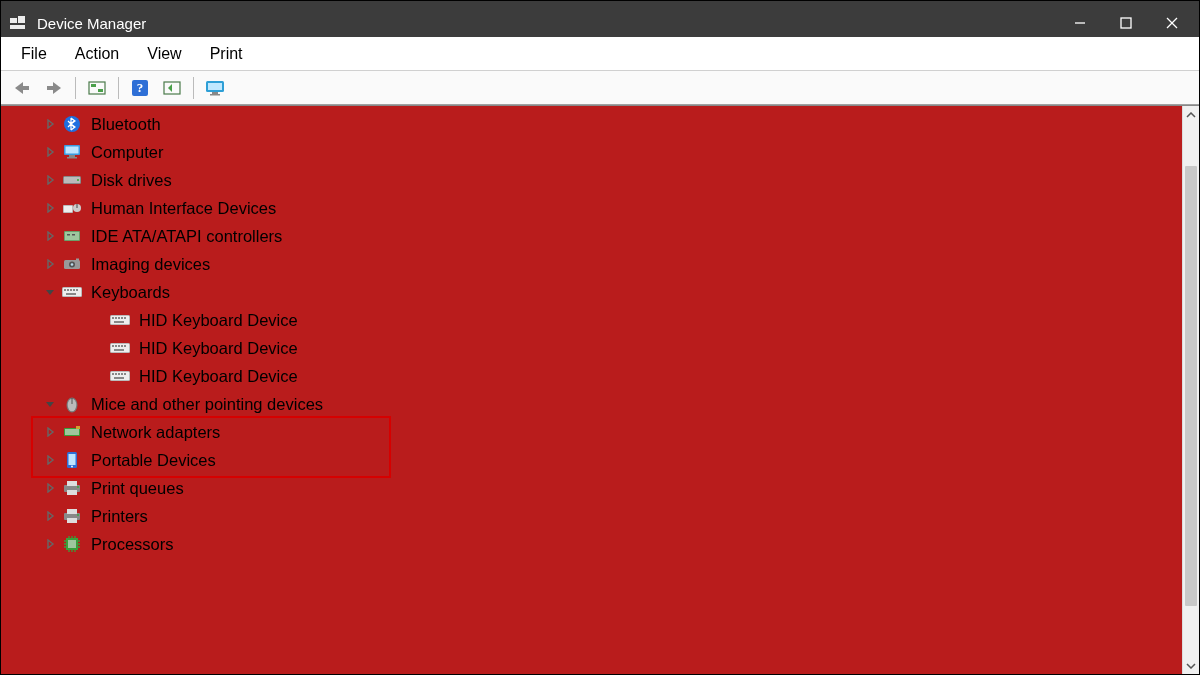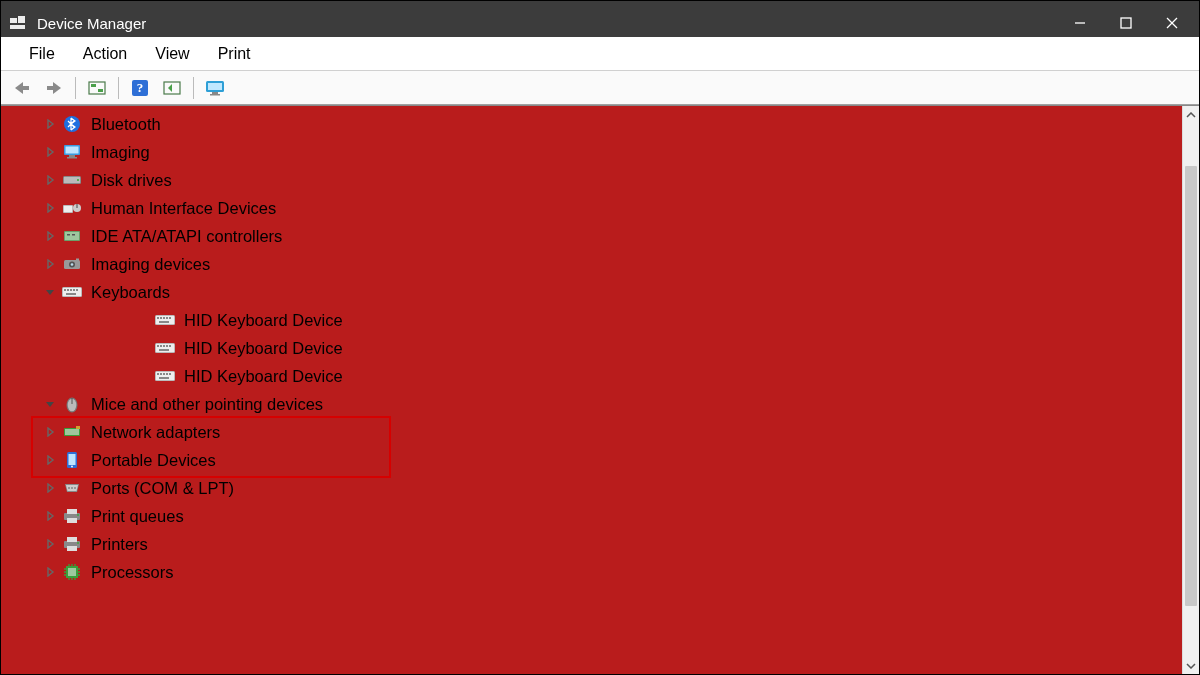--- a/index.html
+++ b/index.html
@@ -35,21 +35,21 @@
   .win-btn {
     width: 46px; height: 36px;
     display: flex; align-items: center; justify-content: center;
     color: #fff;
   }
   
   .menubar {
     height: 34px;
     display: flex;
     align-items: center;
-    padding: 0 14px;
+    padding: 0 6px;
     border-bottom: 1px solid #d0d0d0;
     background: #fff;
     font-size: 16px;
   }
   .menu-item { padding: 4px 14px; }
   
   .toolbar {
     height: 34px;
     display: flex;
     align-items: center;
@@ -119,21 +119,21 @@
     display: inline-flex; align-items: center; justify-content: center;
     margin-right: 8px;
   }
   .row .label { font-size: 16.5px; color: #000; }
   .highlight-box {
     position: absolute;
     border: 2.5px solid #d60000;
     pointer-events: none;
   }
   .indent-0 { padding-left: 40px; }
-  .indent-1 { padding-left: 88px; margin-left: 45px; }
+  .indent-1 { padding-left: 88px; }
 </style>
 </head>
 <body>
 
 <div class="titlebar">
   <span class="app-icon">
     <svg width="16" height="14" viewBox="0 0 16 14">
       <rect x="0" y="2" width="7" height="5" fill="#fff" opacity="0.9"></rect>
       <rect x="8" y="0" width="7" height="7" fill="#fff" opacity="0.9"></rect>
       <rect x="0" y="9" width="15" height="4" fill="#fff" opacity="0.9"></rect>
@@ -236,21 +236,21 @@
           </svg>
         </span>
         <span class="dev-icon">
           <svg width="20" height="16" viewBox="0 0 20 16">
             <rect x="2" y="1" width="16" height="10" rx="1" fill="#3a9be0"></rect>
             <rect x="3.5" y="2.5" width="13" height="7" fill="#bde4ff"></rect>
             <rect x="7" y="11" width="6" height="2" fill="#888"></rect>
             <rect x="5" y="13" width="10" height="1.5" fill="#888"></rect>
           </svg>
         </span>
-        <span class="label">Imaging</span>
+        <span class="label">Computer</span>
       </div>
       <div class="row indent-0">
         <span class="expander">
           <svg width="10" height="10" viewBox="0 0 10 10">
             <path d="M3 1 L8 5 L3 9 Z" fill="none" stroke="#666" stroke-width="1.4"></path>
           </svg>
         </span>
         <span class="dev-icon">
           <svg width="20" height="14" viewBox="0 0 20 14">
             <rect x="1" y="3" width="18" height="8" rx="1.5" fill="#888"></rect>
@@ -421,37 +421,20 @@
           </svg>
         </span>
         <span class="dev-icon">
           <svg width="14" height="18" viewBox="0 0 14 18">
             <rect x="2" y="1" width="10" height="16" rx="1.5" fill="#2e6fd6"></rect>
             <rect x="3.5" y="3" width="7" height="11" fill="#bde4ff"></rect>
             <circle cx="7" cy="15.5" r="0.9" fill="#fff"></circle>
           </svg>
         </span>
         <span class="label">Portable Devices</span>
-      </div>
-      <div class="row indent-0">
-        <span class="expander">
-          <svg width="10" height="10" viewBox="0 0 10 10">
-            <path d="M3 1 L8 5 L3 9 Z" fill="none" stroke="#666" stroke-width="1.4"></path>
-          </svg>
-        </span>
-        <span class="dev-icon">
-          <svg width="20" height="14" viewBox="0 0 20 14">
-            <path d="M3 3 L17 3 L15 11 L5 11 Z" fill="#888"></path>
-            <path d="M4 4 L16 4 L14.5 10 L5.5 10 Z" fill="#ccc"></path>
-            <circle cx="7" cy="7" r="0.8" fill="#555"></circle>
-            <circle cx="10" cy="7" r="0.8" fill="#555"></circle>
-            <circle cx="13" cy="7" r="0.8" fill="#555"></circle>
-          </svg>
-        </span>
-        <span class="label">Ports (COM &amp; LPT)</span>
       </div>
       <div class="row indent-0">
         <span class="expander">
           <svg width="10" height="10" viewBox="0 0 10 10">
             <path d="M3 1 L8 5 L3 9 Z" fill="none" stroke="#666" stroke-width="1.4"></path>
           </svg>
         </span>
         <span class="dev-icon">
           <svg width="20" height="16" viewBox="0 0 20 16">
             <rect x="2" y="5" width="16" height="7" rx="1" fill="#888"></rect>

